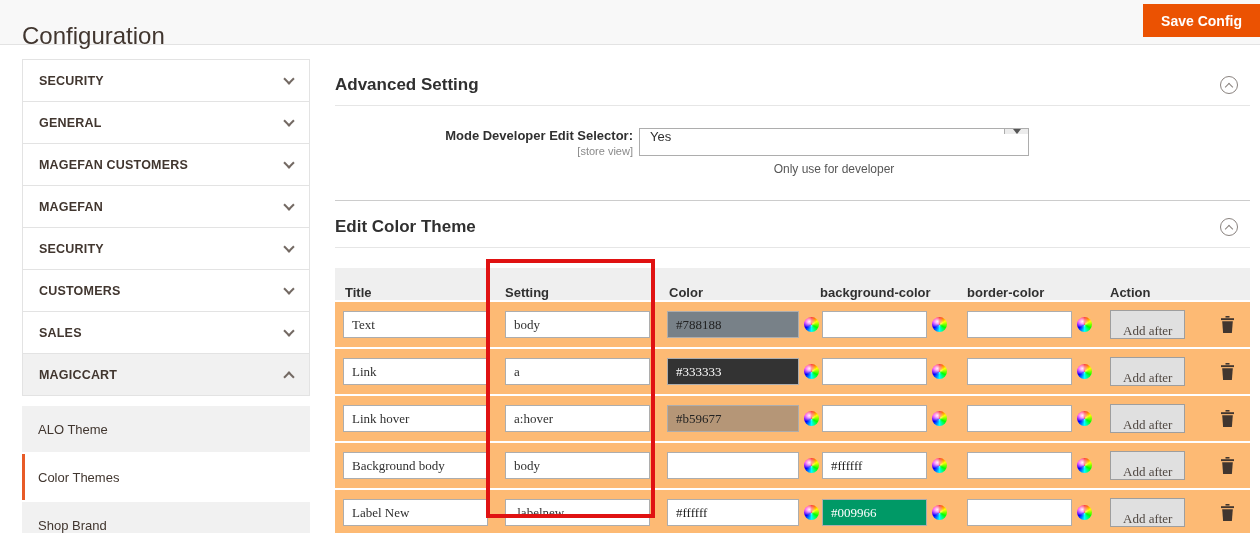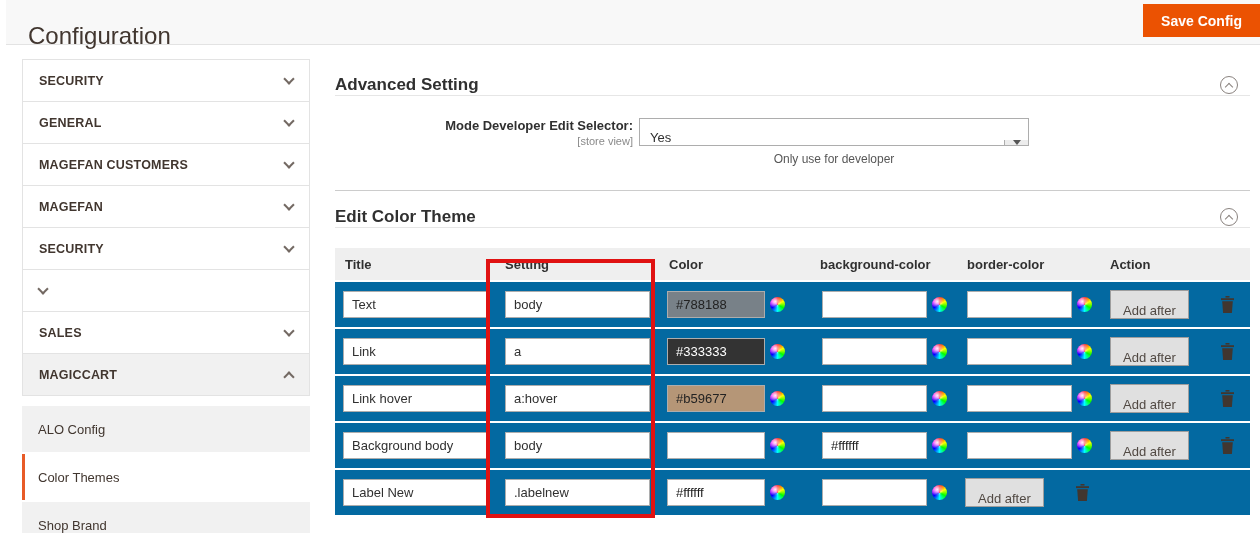--- a/index.html
+++ b/index.html
@@ -1,71 +1,71 @@
 <!DOCTYPE html>
 <html><head>
 <meta charset="utf-8">
 <style>
   * { box-sizing: border-box; }
   body { margin:0; font-family:"Liberation Sans", sans-serif; background:#fff; }
   .viewport { position:relative; width:1260px; height:533px; overflow:hidden; background:#fff; }
 
   
-  .page-header { position:absolute; top:0; left:6px; right:0; height:45px; background:#f8f8f8; border-bottom:1px solid #e3e3e3; }
+  .page-header { position:absolute; top:0; left:0; right:0; height:45px; background:#f8f8f8; border-bottom:1px solid #e3e3e3; }
   .page-title { position:absolute; left:22px; top:6px; font-size:24px; font-weight:400; color:#41362f; }
   .save-btn { position:absolute; right:0; top:4px; height:33px; padding:0 17px; background:#eb5202; border:1px solid #eb5202; color:#fff; font-weight:700; font-size:14px; font-family:inherit; cursor:pointer; }
 
   
   .sidebar { position:absolute; left:22px; top:60px; width:288px; }
   .sb-item { height:43px; background:#fff; border:1px solid #e3e3e3; margin-top:-1px; display:flex; align-items:center; padding:0 16px; cursor:pointer; }
   .sb-item.expanded { background:#f1f1f1; }
   .sb-label { flex:1; font-size:12.5px; font-weight:700; color:#41362f; letter-spacing:.2px; }
   .chev { width:8px; height:8px; border-right:2px solid #736963; border-bottom:2px solid #736963; transform:rotate(45deg); margin-top:-4px; flex:none; }
   .chev.up { transform:rotate(-135deg); margin-top:5px; }
   .sb-sub { margin-top:10px; }
   .sb-subitem { height:46px; background:#f1f1f1; margin-bottom:2px; display:flex; align-items:center; padding:0 16px; font-size:13px; color:#41362f; cursor:pointer; }
   .sb-subitem.active { background:#fff; border-left:3px solid #e85b27; padding-left:13px; }
 
   
   .main { position:absolute; left:335px; top:45px; width:915px; }
-  .section-heading { position:relative; font-size:17px; font-weight:600; color:#303030; border-bottom:1px solid #e6e6e6; }
+  .section-heading { position:relative; font-size:17px; font-weight:600; color:#303030; padding-bottom:10px; border-bottom:1px solid #e6e6e6; }
   .h1-block { margin-top:30px; }
   .collapse-circle { position:absolute; right:12px; top:1px; width:18px; height:18px; border:1px solid #8a837f; border-radius:50%; cursor:pointer; }
   .collapse-circle::after { content:""; position:absolute; left:5px; top:7px; width:5px; height:5px; border-left:1px solid #8a837f; border-top:1px solid #8a837f; transform:rotate(45deg); }
 
   .form-row { display:flex; margin-top:22px; }
   .form-label-col { width:298px; text-align:right; }
   .form-label { font-size:13px; font-weight:600; color:#303030; }
   .form-scope { font-size:11px; color:#8a8a8a; margin-top:2px; }
   .form-control-col { margin-left:6px; width:390px; }
-  .select { height:28px; border:1px solid #adadad; background:#fff; display:flex; align-items:flex-end; cursor:pointer; }
+  .select { height:28px; border:1px solid #adadad; background:#fff; display:flex; align-items:flex-start; cursor:pointer; }
   .select-value { flex:1; display:flex; align-items:center; padding-left:10px; font-size:13px; color:#303030; }
   .select-arrow-box { width:24px; border-left:1px solid #adadad; background:#ececec; display:flex; align-items:center; justify-content:center; }
   .caret { width:0; height:0; border-left:4px solid transparent; border-right:4px solid transparent; border-top:5px solid #555; }
   .hint { margin-top:6px; font-size:12px; color:#575757;text-align:center; }
 
   .section2 { margin-top:24px; border-top:1px solid #cccccc; padding-top:16px; }
 
   
   .ctable { margin-top:20px; }
-  .thead { display:flex; align-items:center; height:32px; background:#efefef; font-size:13px; font-weight:600; color:#303030; }
-  .trow { display:flex; align-items:center; height:45px; background:#0369a1; margin-top:2px; }
+  .thead { display:flex; align-items:flex-end; height:32px; background:#efefef; font-size:13px; font-weight:600; color:#303030; }
+  .trow { display:flex; align-items:center; height:45px; background:#fdba74; margin-top:2px;font-family:Liberation Serif, serif; }
   .c1 { width:170px; padding-left:8px; }
   .thead .c1 { padding-left:10px; }
   .c2 { width:160px; }
   .c3 { width:155px; padding-left:2px; display:flex; align-items:center; }
   .thead .c3 { padding-left:4px; display:block; }
   .c4 { width:145px; padding-left:2px; display:flex; align-items:center; }
   .thead .c4 { padding-left:0; display:block; }
   .c5 { width:145px; padding-left:2px; display:flex; align-items:center; }
   .thead .c5 { padding-left:2px; display:block; }
   .c6 { width:96px; }
   .c7 { flex:1; display:flex; align-items:center; }
   .txt { height:27px; border:1px solid #adadad; background:#fff; font-size:13px; color:#303030; padding:0 8px; font-family:inherit; }
-  .w-title { width:145px; } .w-sel { width:145px; } .w-color { width:98px; } .w-small { width:105px; }
+  .w-title { width:145px; } .w-sel { width:145px; } .w-color { width:132px; } .w-small { width:105px; }
   .wheel { width:15px; height:15px; border-radius:50%; margin-left:5px; cursor:pointer; flex:none;
            background: radial-gradient(circle at 35% 30%, rgba(255,255,255,.95) 0%, rgba(255,255,255,0) 45%),
                        conic-gradient(#f00,#ff0,#0f0,#0ff,#00f,#f0f,#f00); }
   .add-btn { height:29px; padding:12px 12px; background:#e0e0e0; border:1px solid #9e9e9e; font-size:13px; color:#514943; font-family:inherit; cursor:pointer;text-align:right; }
   .trash { margin-left:14px; display:inline-flex; cursor:pointer; }
 
   .red-box { position:absolute; left:486px; top:259px; width:169px; height:259px; border:4px solid #e01212; pointer-events:none; }
 </style>
 </head>
 <body>
@@ -98,36 +98,37 @@
     <span class="sb-label">MAGEFAN</span>
     <span class="chev"></span>
   </div>
 
   <div class="sb-item">
     <span class="sb-label">SECURITY</span>
     <span class="chev"></span>
   </div>
 
   <div class="sb-item">
+    <span class="sb-label">CUSTOMERS</span>
     <span class="chev"></span>
   </div>
 
   <div class="sb-item">
     <span class="sb-label">SALES</span>
     <span class="chev"></span>
   </div>
 
   <div class="sb-item expanded">
     <span class="sb-label">MAGICCART</span>
     <span class="chev up"></span>
   </div>
 </div>
     <div class="sb-sub" id="sidebar-subitems">
   <div class="sb-subitem">
-    <span>ALO Config</span>
+    <span>ALO Theme</span>
   </div>
 
   <div class="sb-subitem active">
     <span>Color Themes</span>
   </div>
 
   <div class="sb-subitem">
     <span>Shop Brand</span>
   </div>
 </div>
@@ -283,20 +284,24 @@
     </div>
   </div>
 
   <div class="trow">
     <div class="c1"><input class="txt w-title" value="Label New" style=""></div>
     <div class="c2"><input class="txt w-sel" value=".labelnew" style=""></div>
     <div class="c3">
       <input class="txt w-color" value="#ffffff" style="background: rgb(255, 255, 255); color: rgb(34, 34, 34);">
       <span class="wheel"></span>
     </div>
+    <div class="c4">
+      <input class="txt w-small" value="#009966" style="background: rgb(0, 153, 102); color: rgb(255, 255, 255);">
+      <span class="wheel"></span>
+    </div>
     <div class="c5">
       <input class="txt w-small" style="">
       <span class="wheel"></span>
     </div>
     <div class="c6"><button class="add-btn">Add after</button></div>
     <div class="c7">
       <span class="trash">
         <svg width="15" height="17" viewBox="0 0 15 17">
                     <path fill="#41362f" d="M5.5 0h4v1.6h-4z"></path>
                     <path fill="#41362f" d="M1 2.2h13v1.9H1z"></path>

